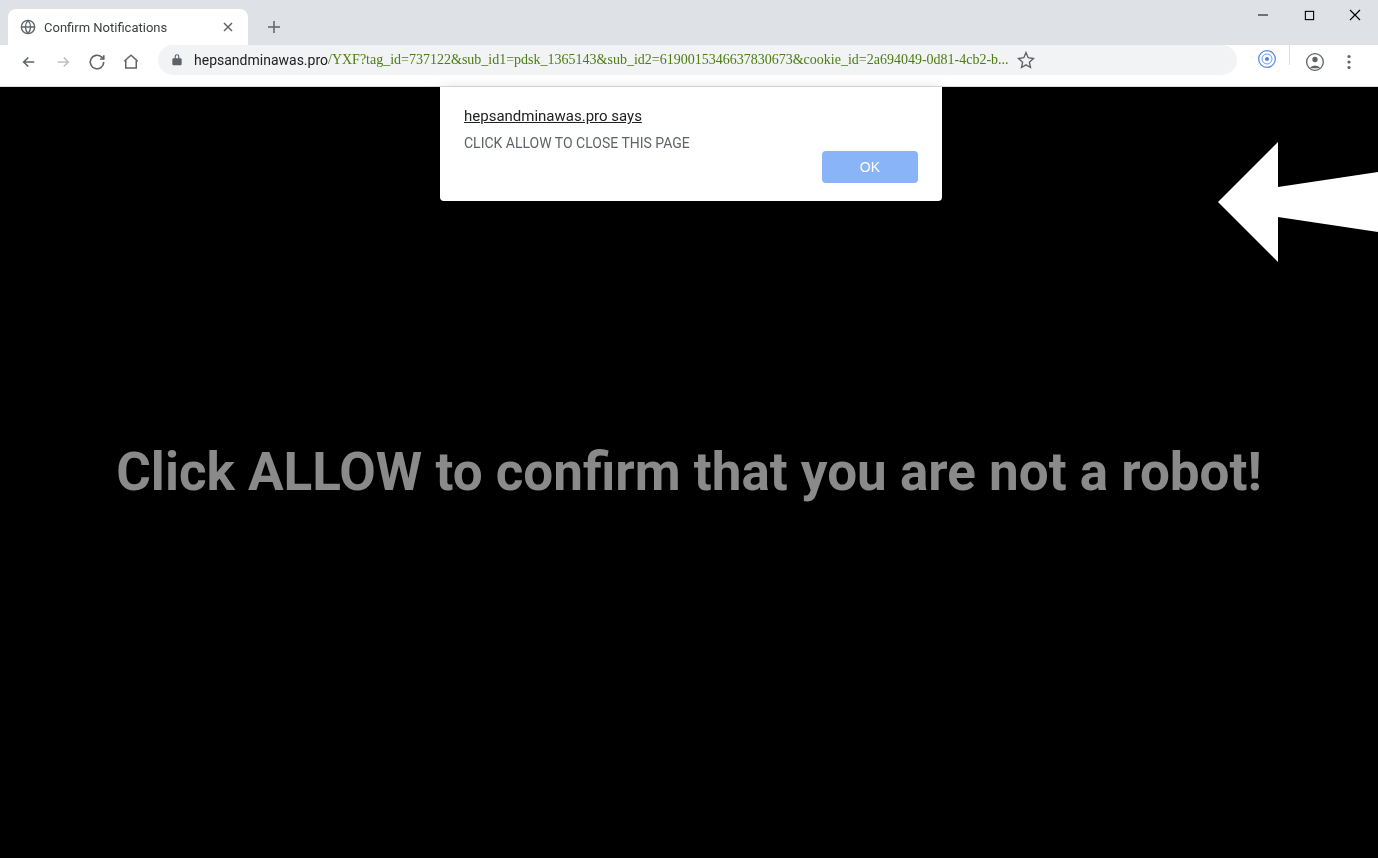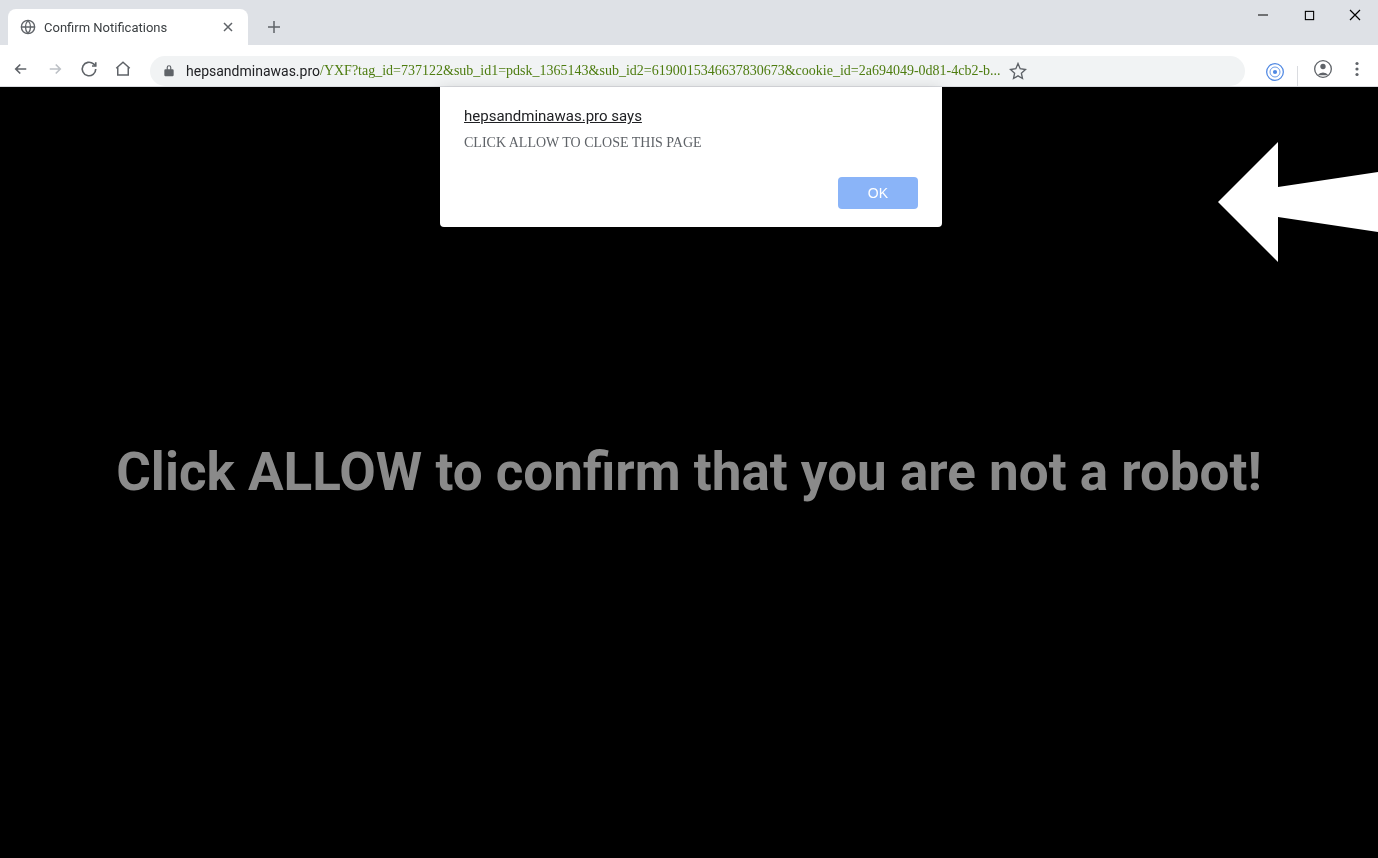--- a/index.html
+++ b/index.html
@@ -83,22 +83,22 @@
   align-items: center;
   justify-content: center;
   cursor: pointer;
 }
 
 
 .toolbar {
   height: 42px;
   background: #ffffff;
   display: flex;
-  align-items: flex-end;
-  padding: 0 4px;
+  align-items: flex-start;
+  padding: 0 12px;
   border-bottom: 1px solid #dadce0;
 }
 .nav-btn {
   width: 34px;
   height: 34px;
   display: flex;
   align-items: center;
   justify-content: center;
   border-radius: 50%;
   cursor: pointer;
@@ -178,32 +178,30 @@
 }
 .dialog-title {
   font-size: 15px;
   color: #202124;
   margin-bottom: 10px;
   text-decoration: underline;
 }
 .dialog-msg {
   font-size: 14px;
   color: #5f6368;
-  margin-bottom: 26px;
-  font-family: Liberation Serif, serif;
 }
 .dialog-actions {
   display: flex;
   justify-content: flex-end;
 }
 .dialog-ok {
   background: #8ab4f8;
   color: #ffffff;
   border: none;
-  padding: 8px 30px;
+  padding: 8px 38px;
   font-size: 14px;
   font-weight: 500;
   border-radius: 4px;
   cursor: pointer;
 }
 
 
 .arrow-overlay {
   position: absolute;
   right: 0;

